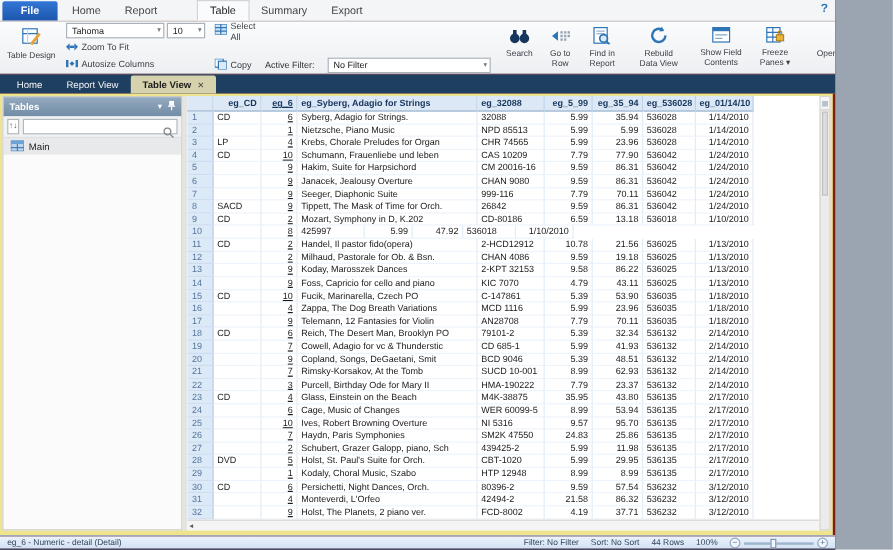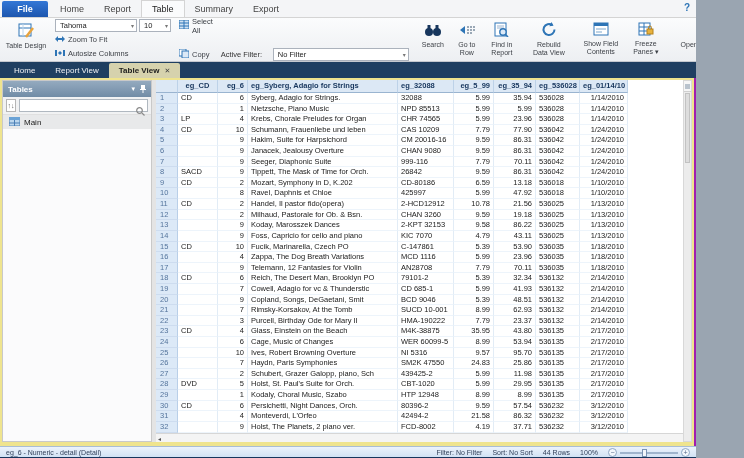--- a/index.html
+++ b/index.html
@@ -7,21 +7,21 @@
   .window { width:696px; height:458px; background:#7f1d1d; position:relative; overflow:hidden;
             border-bottom:1px solid #17365d; }
 
   
   .tabstrip { height:18px; background:#f4f5f7; display:flex; align-items:flex-end;
               border-bottom:1px solid #d4d4d4; position:relative; }
   .ftab { width:46px; height:16px; margin:1px 2px 0 2px; background:linear-gradient(#3377d6,#1d56ae);
           color:#fff; font-size:9px; display:flex; align-items:center; justify-content:center;
           border-radius:2px 2px 0 0; font-weight:bold; }
   .rtab { padding:0 10px; height:17px; font-size:9px; color:#444; display:flex; align-items:center; }
-  .rtab.active { background:#fafbfc; border:1px solid #d4d4d4; border-bottom:none; color:#1e1e1e; }
+  .rtab.active { background:#fafbfc; border:1px solid #d4d4d4; border-bottom:none; color:#1e1e1e;margin-left:23px; }
   .help { position:absolute; right:6px; top:2px; color:#2e75b6; font-weight:bold; font-size:10px; }
 
   
   .ribbon { height:44px; background:linear-gradient(#fbfcfd,#edeff2); border-bottom:1px solid #c5c9cf;
             display:flex; align-items:stretch; padding:1px 2px; overflow:hidden; }
   .vsep { width:1px; background:#d8dbdf; margin:2px 1px; }
   .rgroup { display:flex; align-items:center; padding:0 3px; }
   .rgroup.col { flex-direction:column; align-items:flex-start; justify-content:center; }
   .bigbtn { display:flex; flex-direction:column; align-items:center; justify-content:flex-start;
             font-size:7px; line-height:8px; text-align:center; color:#3b3f45; padding-top:3px; height:100%; }
@@ -35,21 +35,21 @@
   .flabel { width:52px; font-size:7.5px; color:#333; }
 
   
   .doctabs { height:16px; background:#1f3f61; display:flex; align-items:flex-end; padding-left:4px; }
   .dtab { padding:0 10px; height:15px; color:#f0f2f5; font-size:8px; display:flex; align-items:center; }
   .dtab.active { background:#d6d2ad; color:#1c1c1c; border-radius:2px 2px 0 0; font-weight:bold; }
   .dtab .close { margin-left:5px; font-size:7px; color:#444; }
 
   
   .content { height:368px; background:#efe48e; padding:2px 2px 4px 2px; display:flex;
-             border-right:2px solid #a21caf; }
+             border-right:2px solid #7f1d1d; }
   .sidebar { width:150px; background:#fbfbfc; display:flex; flex-direction:column; border:1px solid #c9c9c9; }
   .sbheader { height:16px; background:linear-gradient(#94aabf,#718ca6); color:#fff; font-size:8px;
               display:flex; align-items:center; padding:0 5px; font-weight:bold; }
   .sbicons { margin-left:auto; display:flex; gap:5px; align-items:center; font-size:7px; }
   .sbsearch { height:18px; background:#f1f2f3; display:flex; align-items:center; padding:2px 3px; gap:3px;
               position:relative; border-bottom:1px solid #e0e0e0; }
   .sortbtn { width:16px; height:13px; background:#fff; border:1px solid #b5b5b5; font-size:7px; color:#666;
              display:flex; align-items:center; justify-content:center; }
   .sbsearch input { flex:1; height:13px; border:1px solid #b0b8c0; font-size:8px; padding:0 14px 0 3px;
                     outline:none; font-family:inherit; }
@@ -63,24 +63,24 @@
   .tablewrap { flex:1; background:#fff; display:flex; flex-direction:column; overflow:hidden; }
   .thead { height:13px; display:flex; font-size:7.5px; line-height:12px; }
   .thead .td { background:#dce8f5; border-right:1px solid #bdd2e8; border-bottom:1px solid #9ab4d0;
                color:#17365d; font-weight:bold; }
   .tbody { height:340px; overflow:hidden; }
   .trow { display:flex; height:10.62px; line-height:10.4px; font-size:7.5px; color:#1a1a1a; }
   .td { flex:none; padding:0 3px; white-space:nowrap; overflow:hidden;
         border-right:1px solid #e2ecf6; border-bottom:1px solid #edf4fb; }
   .rn { width:22px; background:#dce9f7; color:#54749c; border-right:1px solid #b9cfe8;
         border-bottom:1px solid #cddcef; padding-left:4px; }
-  .c0 { width:40px; } .c1 { width:30px; text-align:right; } .c2 { width:150px; }
+  .c0 { width:40px; } .c1 { width:30px; text-align:right;text-decoration:underline; } .c2 { width:150px; }
   .c3 { width:56px; } .c4 { width:40px; text-align:right; } .c5 { width:42px; text-align:right; }
   .c6 { width:44px; text-align:left; } .c7 { width:48px;text-align:right; }
-  .thead .c0 { text-align:center; }
+  .thead .c0 { text-align:right; }
   .hscroll { height:9px; background:#f4f4f4; border-top:1px solid #d6d6d6; display:flex; align-items:center;
              font-size:6px; color:#555; padding-left:2px; }
 
   .vscroll { width:9px; background:#ececec; border:1px solid #d8d8d8; display:flex; flex-direction:column; }
   .vbtn { height:11px; background:#f6f6f6; border-bottom:1px solid #cfcfcf; font-size:5px; color:#888;
           display:flex; align-items:center; justify-content:center; }
   .vthumb { height:70px; background:#dddddd; border:1px solid #c2c2c2; margin:1px; }
 
   
   .statusbar { height:12px; background:linear-gradient(#ecf3fc,#cfe0f3); border-top:1px solid #a8bdd6;
@@ -458,21 +458,20 @@
             <div class="td c3">CD-80186</div>
             <div class="td c4">6.59</div>
             <div class="td c5">13.18</div>
             <div class="td c6">536018</div>
             <div class="td c7">1/10/2010</div>
           </div>
           <div class="trow">
             <div class="td rn">10</div>
             <div class="td c0"></div>
             <div class="td c1">8</div>
-            <div class="td c2">Ravel, Daphnis et Chloe</div>
             <div class="td c3">425997</div>
             <div class="td c4">5.99</div>
             <div class="td c5">47.92</div>
             <div class="td c6">536018</div>
             <div class="td c7">1/10/2010</div>
           </div>
           <div class="trow">
             <div class="td rn">11</div>
             <div class="td c0">CD</div>
             <div class="td c1">2</div>
@@ -481,21 +480,21 @@
             <div class="td c4">10.78</div>
             <div class="td c5">21.56</div>
             <div class="td c6">536025</div>
             <div class="td c7">1/13/2010</div>
           </div>
           <div class="trow">
             <div class="td rn">12</div>
             <div class="td c0"></div>
             <div class="td c1">2</div>
             <div class="td c2">Milhaud, Pastorale for Ob. &amp; Bsn.</div>
-            <div class="td c3">CHAN 3260</div>
+            <div class="td c3">CHAN 4086</div>
             <div class="td c4">9.59</div>
             <div class="td c5">19.18</div>
             <div class="td c6">536025</div>
             <div class="td c7">1/13/2010</div>
           </div>
           <div class="trow">
             <div class="td rn">13</div>
             <div class="td c0"></div>
             <div class="td c1">9</div>
             <div class="td c2">Koday, Marosszek Dances</div>

